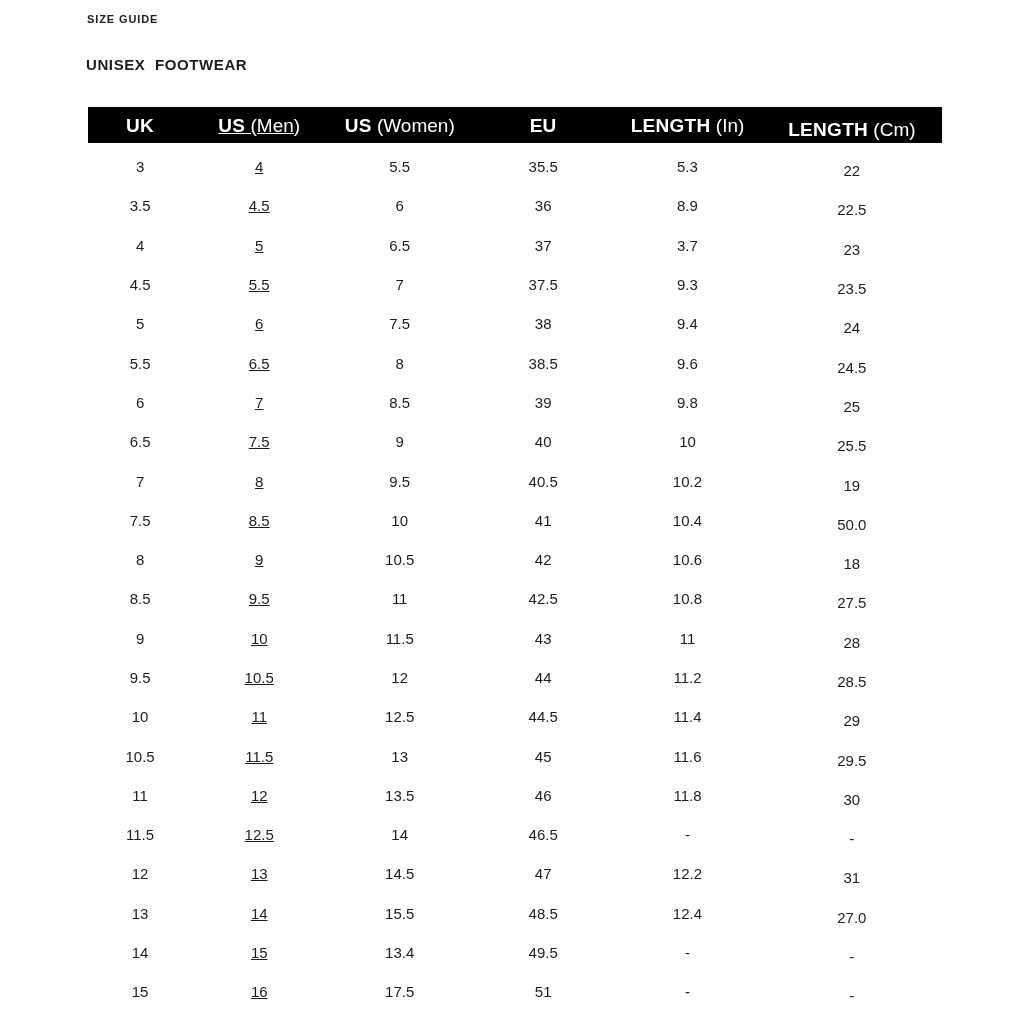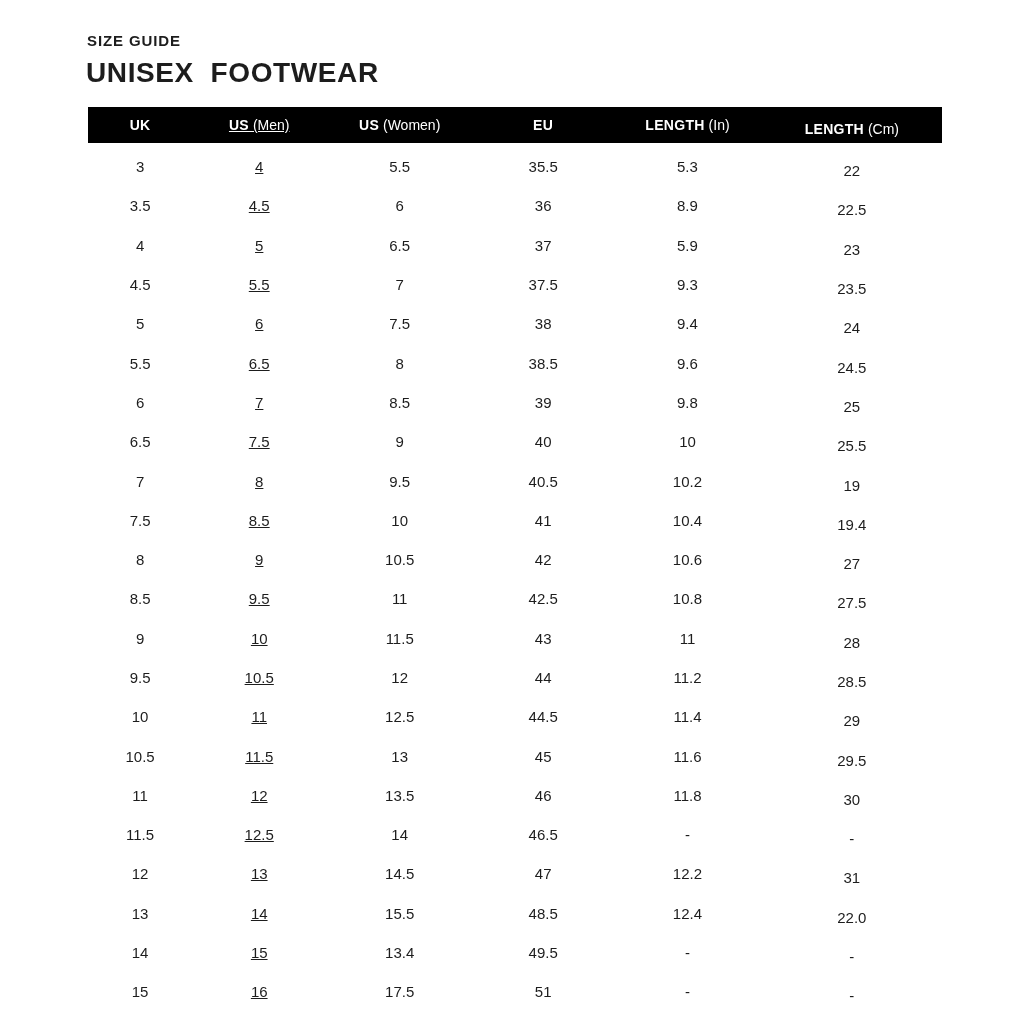--- a/index.html
+++ b/index.html
@@ -15,51 +15,51 @@
     height: 1024px;
     background: var(--page-bg);
     font-family: "Liberation Sans", "DejaVu Sans", sans-serif;
     color: var(--body-text);
     position: relative;
     overflow: hidden;
   }
   .eyebrow {
     position: absolute;
     left: 87px;
-    top: 32px;
-    font-size: 15px;
+    top: 13px;
+    font-size: 11px;
     font-weight: 700;
     letter-spacing: 0.9px;
     line-height: 1.2;
     color: var(--body-text);
   }
   .page-title {
     position: absolute;
     left: 86px;
     top: 56px;
-    font-size: 28px;
+    font-size: 15px;
     font-weight: 700;
     letter-spacing: 0.6px;
     line-height: 1.2;
     color: var(--body-text);
     white-space: pre; 
   }
   .size-table {
     position: absolute;
     left: 88px;
     top: 107px;
     width: 854px;
   }
   .thead {
     display: flex;
     align-items: center;
     height: 36px;
     background: var(--header-bg);
     color: var(--header-text);
-    font-size: 14px;
+    font-size: 19px;
     margin-bottom: 4px;
   }
   .th { text-align: center; line-height: 1; white-space: nowrap; }
   .th .bold { font-weight: 700; letter-spacing: 0.3px; }
   .th .light { font-weight: 400; }
   .tbody { width: 100%; }
   .trow {
     display: flex;
     align-items: center;
     height: 39.3px;
@@ -122,21 +122,21 @@
       <div class="cell c4">36</div>
       <div class="cell c5">8.9</div>
       <div class="cell c6">22.5</div>
     </div>
 
     <div class="trow">
       <div class="cell c1">4</div>
       <div class="cell c2">5</div>
       <div class="cell c3">6.5</div>
       <div class="cell c4">37</div>
-      <div class="cell c5">5.9</div>
+      <div class="cell c5">3.7</div>
       <div class="cell c6">23</div>
     </div>
 
     <div class="trow">
       <div class="cell c1">4.5</div>
       <div class="cell c2">5.5</div>
       <div class="cell c3">7</div>
       <div class="cell c4">37.5</div>
       <div class="cell c5">9.3</div>
       <div class="cell c6">23.5</div>
@@ -186,30 +186,30 @@
       <div class="cell c5">10.2</div>
       <div class="cell c6">19</div>
     </div>
 
     <div class="trow">
       <div class="cell c1">7.5</div>
       <div class="cell c2">8.5</div>
       <div class="cell c3">10</div>
       <div class="cell c4">41</div>
       <div class="cell c5">10.4</div>
-      <div class="cell c6">19.4</div>
+      <div class="cell c6">50.0</div>
     </div>
 
     <div class="trow">
       <div class="cell c1">8</div>
       <div class="cell c2">9</div>
       <div class="cell c3">10.5</div>
       <div class="cell c4">42</div>
       <div class="cell c5">10.6</div>
-      <div class="cell c6">27</div>
+      <div class="cell c6">18</div>
     </div>
 
     <div class="trow">
       <div class="cell c1">8.5</div>
       <div class="cell c2">9.5</div>
       <div class="cell c3">11</div>
       <div class="cell c4">42.5</div>
       <div class="cell c5">10.8</div>
       <div class="cell c6">27.5</div>
     </div>
@@ -276,21 +276,21 @@
       <div class="cell c5">12.2</div>
       <div class="cell c6">31</div>
     </div>
 
     <div class="trow">
       <div class="cell c1">13</div>
       <div class="cell c2">14</div>
       <div class="cell c3">15.5</div>
       <div class="cell c4">48.5</div>
       <div class="cell c5">12.4</div>
-      <div class="cell c6">22.0</div>
+      <div class="cell c6">27.0</div>
     </div>
 
     <div class="trow">
       <div class="cell c1">14</div>
       <div class="cell c2">15</div>
       <div class="cell c3">13.4</div>
       <div class="cell c4">49.5</div>
       <div class="cell c5">-</div>
       <div class="cell c6">-</div>
     </div>

